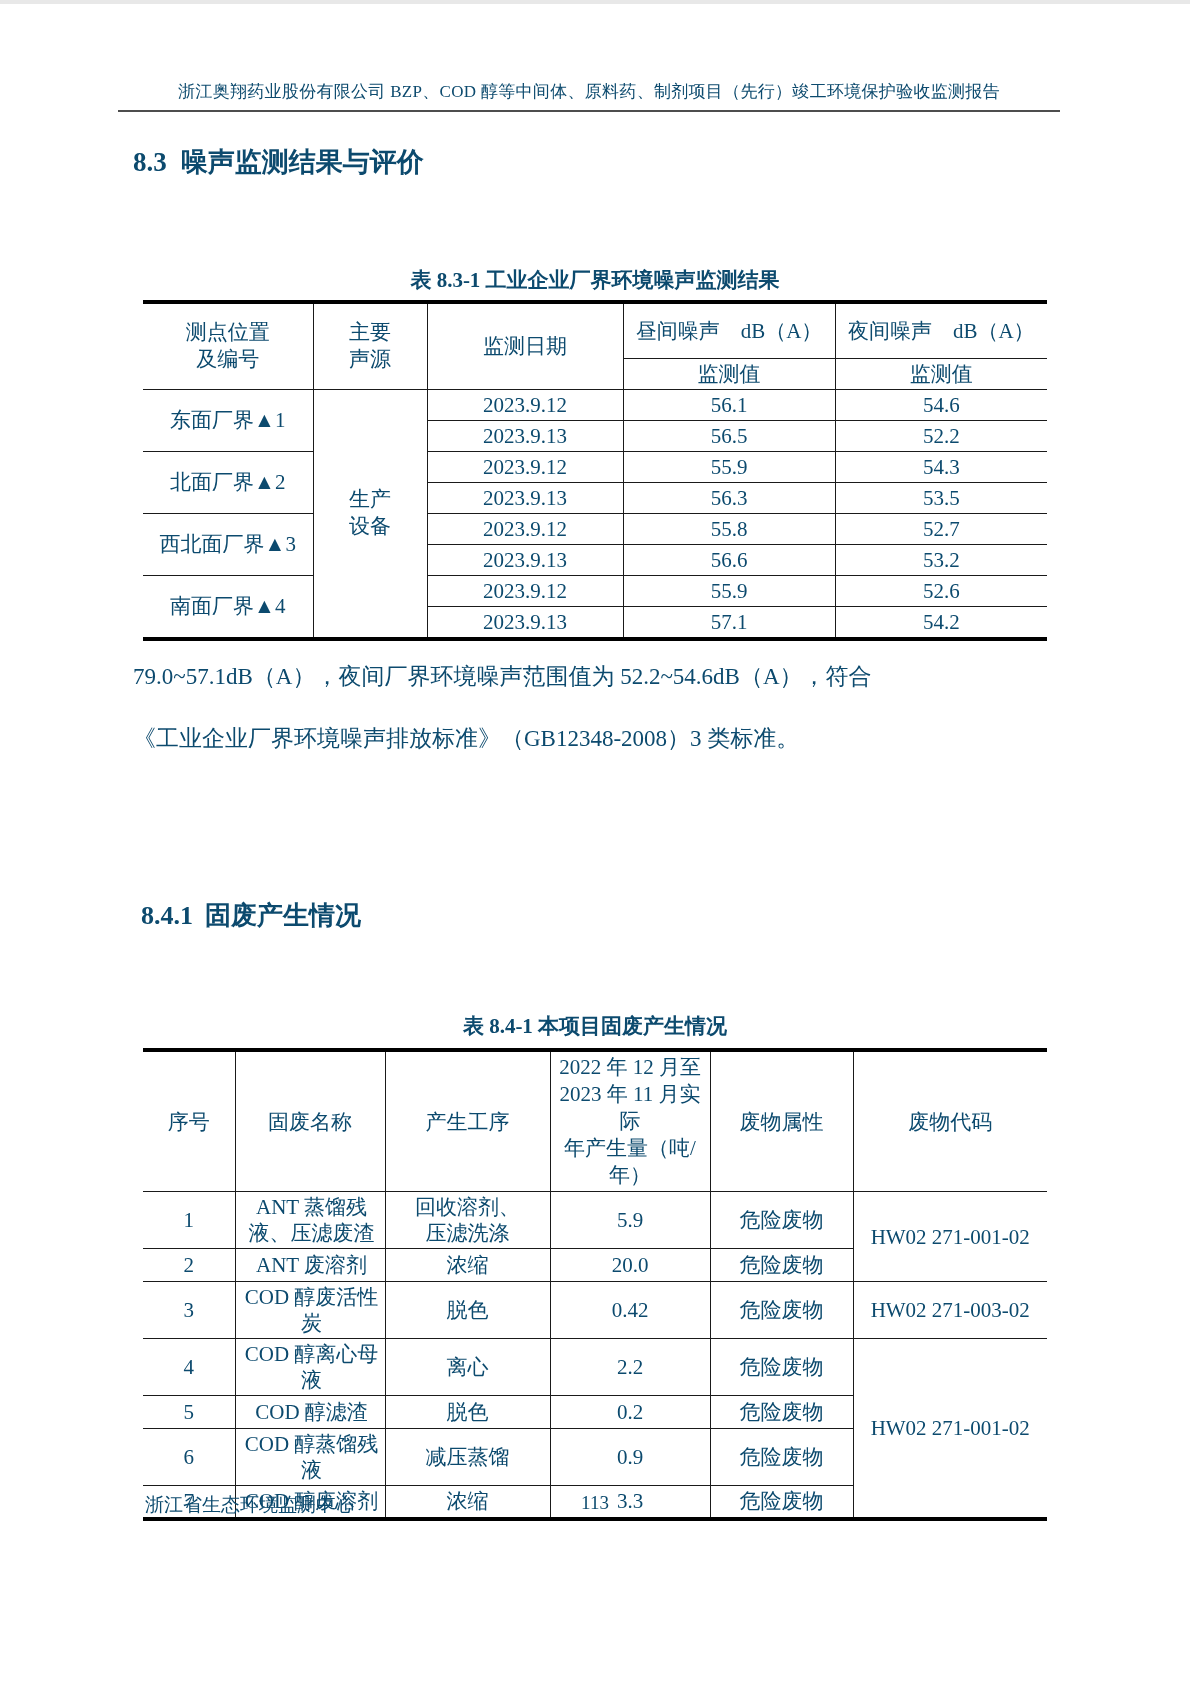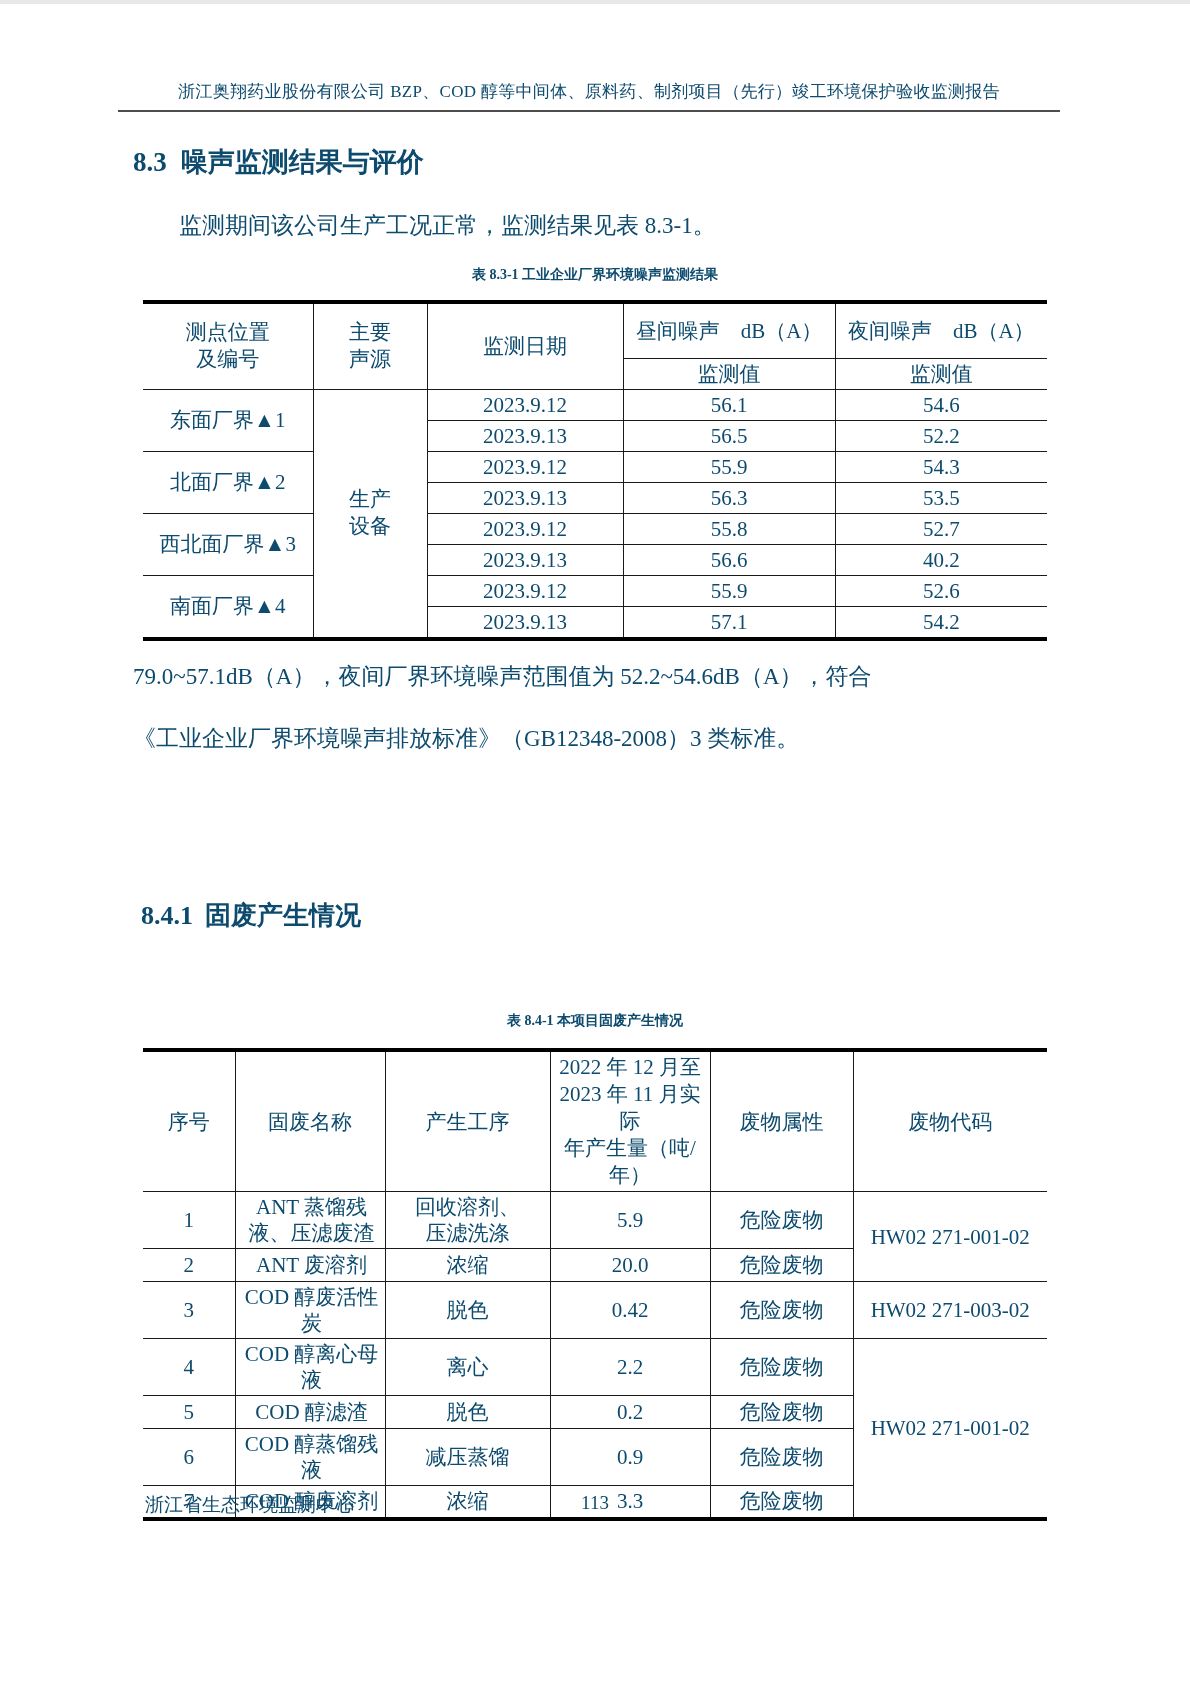--- a/index.html
+++ b/index.html
@@ -26,21 +26,21 @@
     font-size:23px; text-indent:2em;
   }
   .para-analysis {
     position:absolute; top:642px; left:133px; width:934px; font-size:23px;
   }
   .para-analysis .pline { height:62px; line-height:62px; white-space:nowrap; }
   .para-analysis .pline.indent { text-indent:2em; }
   
   .tbl-title {
     position:absolute; left:143px; width:904px; text-align:center;
-    font-weight:bold; font-size:14px;
+    font-weight:bold; font-size:21px;
   }
   
   table.doc-tbl {
     position:absolute; left:143px; width:904px;
     border-collapse:collapse; table-layout:fixed;
     border-top:4px solid #000; border-bottom:4px solid #000;
   }
   table.doc-tbl th, table.doc-tbl td {
     border:1px solid #1a1a1a; text-align:center; vertical-align:middle;
     font-weight:normal; font-size:21px; line-height:26px; padding:2px 3px;
@@ -71,21 +71,20 @@
 <body>
 
 <div class="page">
 
   <div class="doc-header">浙江奥翔药业股份有限公司 BZP、COD 醇等中间体、原料药、制剂项目（先行）竣工环境保护验收监测报告</div>
 
   <div class="h-sec" style="top:140px;">
     <span class="num">8.3</span><span>噪声监测结果与评价</span>
   </div>
 
-  <div class="para-intro">监测期间该公司生产工况正常，监测结果见表 8.3-1。</div>
 
   <div class="tbl-title" style="top:262px;">表 8.3-1  工业企业厂界环境噪声监测结果</div>
 
   <table class="doc-tbl t1">
     <colgroup>
         <col style="width:170px">
         <col style="width:114px">
         <col style="width:196px">
         <col style="width:212px">
         <col style="width:212px">
@@ -139,21 +138,21 @@
 
       <tr class="dr">
         <td rowspan="2" class="bl0">西北面厂界▲3</td>
         <td>2023.9.12</td>
         <td>55.8</td>
         <td class="br0">52.7</td>
       </tr>
       <tr class="dr">
         <td>2023.9.13</td>
         <td>56.6</td>
-        <td class="br0">40.2</td>
+        <td class="br0">53.2</td>
       </tr>
 
       <tr class="dr">
         <td rowspan="2" class="bl0">南面厂界▲4</td>
         <td>2023.9.12</td>
         <td>55.9</td>
         <td class="br0">52.6</td>
       </tr>
       <tr class="dr">
         <td>2023.9.13</td>

